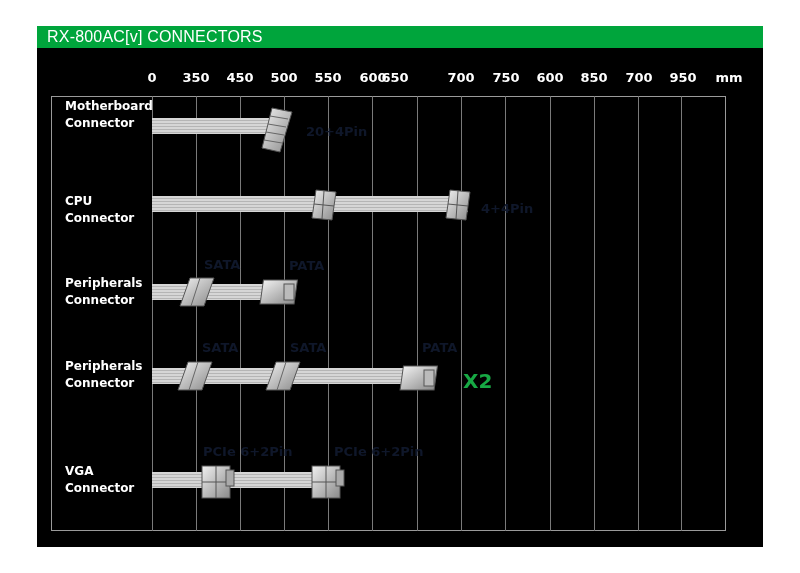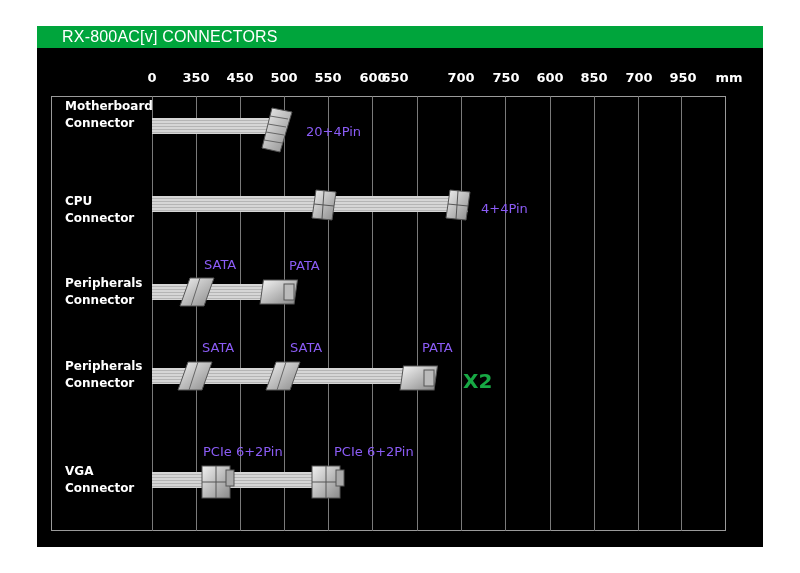--- a/index.html
+++ b/index.html
@@ -1,26 +1,26 @@
 <!DOCTYPE html>
 <html><head>
 <meta charset="utf-8">
 <style>
   html,body{margin:0;padding:0;background:#ffffff;}
   body{width:800px;height:573px;position:relative;overflow:hidden;font-family:"DejaVu Sans","Liberation Sans",sans-serif;}
   .header{position:absolute;left:37px;top:26px;width:726px;height:22px;background:#00a53c;}
-  .header-title{position:absolute;left:10px;top:1px;color:#fff;font-family:"Liberation Sans",sans-serif;font-size:16px;line-height:20px;letter-spacing:0.2px;margin-left:15px;}
+  .header-title{position:absolute;left:10px;top:1px;color:#fff;font-family:"Liberation Sans",sans-serif;font-size:16px;line-height:20px;letter-spacing:0.2px;}
   .panel{position:absolute;left:37px;top:48px;width:726px;height:499px;background:#000;}
   .tick{position:absolute;top:70px;color:#fff;font-weight:bold;font-size:13px;line-height:16px;transform:translateX(-50%);font-family:"DejaVu Sans",sans-serif;}
   .grid{position:absolute;left:51px;top:96px;width:675px;height:435px;border:1px solid #9a9a9a;box-sizing:border-box;}
   .vline{position:absolute;top:96px;width:1px;height:435px;background:#7a7a7a;}
   .rowlabel{position:absolute;left:65px;color:#fff;font-weight:bold;font-size:12px;line-height:17px;font-family:"DejaVu Sans",sans-serif;}
   .cable{position:absolute;height:16px;background:repeating-linear-gradient(to bottom,#d6d6d6 0px,#d6d6d6 2px,#b5b5b5 2px,#b5b5b5 3px);}
   .conn{position:absolute;}
-  .clabel{position:absolute;color:#8b5cf6;font-weight:normal;font-size:13px;line-height:16px;font-family:"DejaVu Sans",sans-serif;white-space:nowrap;}
+  .clabel{position:absolute;color:#0f172a;font-weight:bold;font-size:13px;line-height:16px;font-family:"DejaVu Sans",sans-serif;white-space:nowrap;}
   .x2{position:absolute;color:#17a844;font-weight:bold;font-size:20px;line-height:22px;font-family:"DejaVu Sans",sans-serif;}
 </style>
 </head>
 <body>
 
 <div class="header">
   <span class="header-title">RX-800AC[v] CONNECTORS</span>
 </div>
 <div class="panel"></div>
 

